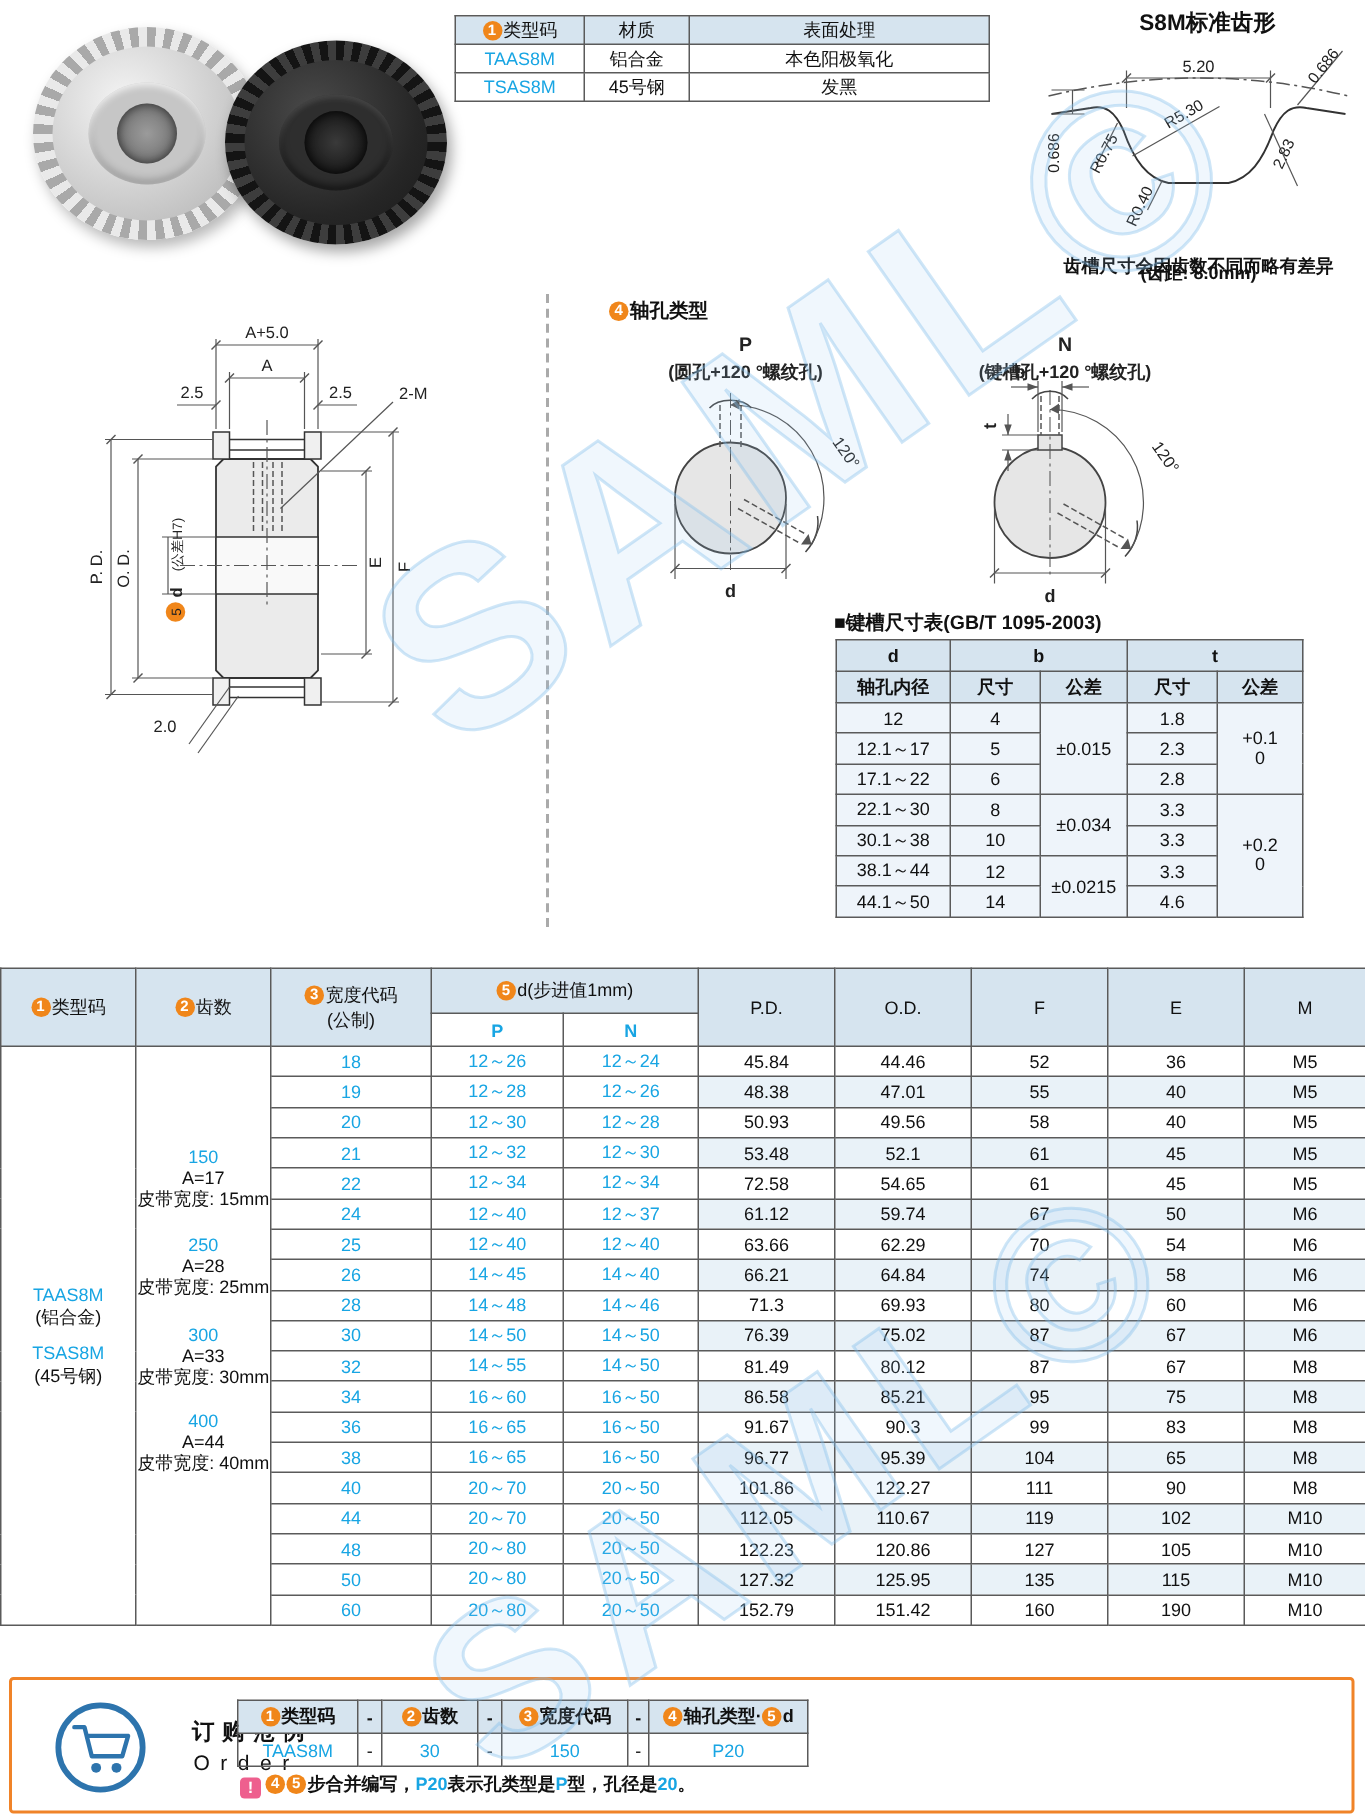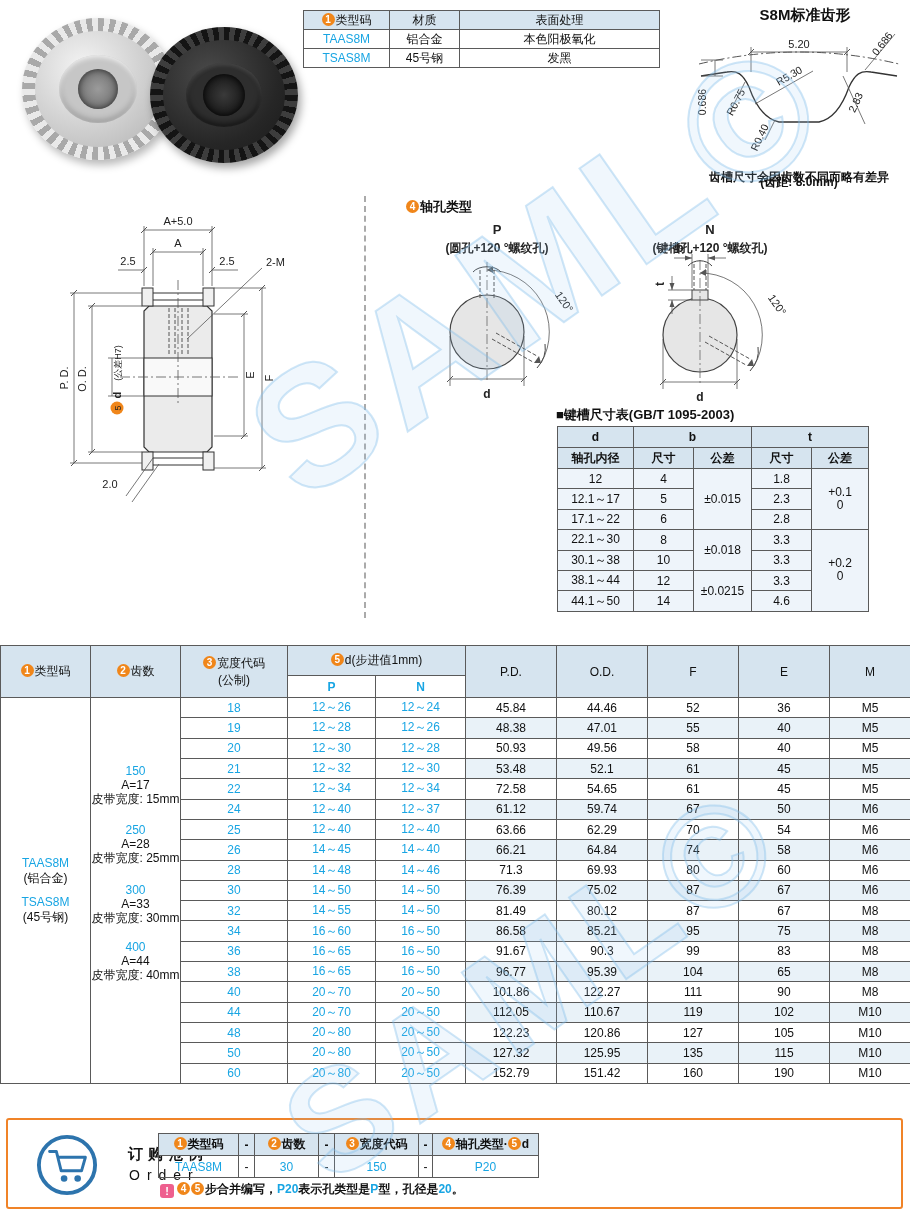--- a/index.html
+++ b/index.html
@@ -362,21 +362,21 @@
       <td>2.3</td>
     </tr>
     <tr>
       <td>17.1～22</td>
       <td>6</td>
       <td>2.8</td>
     </tr>
     <tr>
       <td>22.1～30</td>
       <td>8</td>
-      <td rowspan="2">±0.018</td>
+      <td rowspan="2">±0.034</td>
       <td>3.3</td>
       <td rowspan="4" class="tol2">
             <div>+0.2</div>
             <div>0</div>
           </td>
     </tr>
     <tr>
       <td>30.1～38</td>
       <td>10</td>
       <td>3.3</td>

